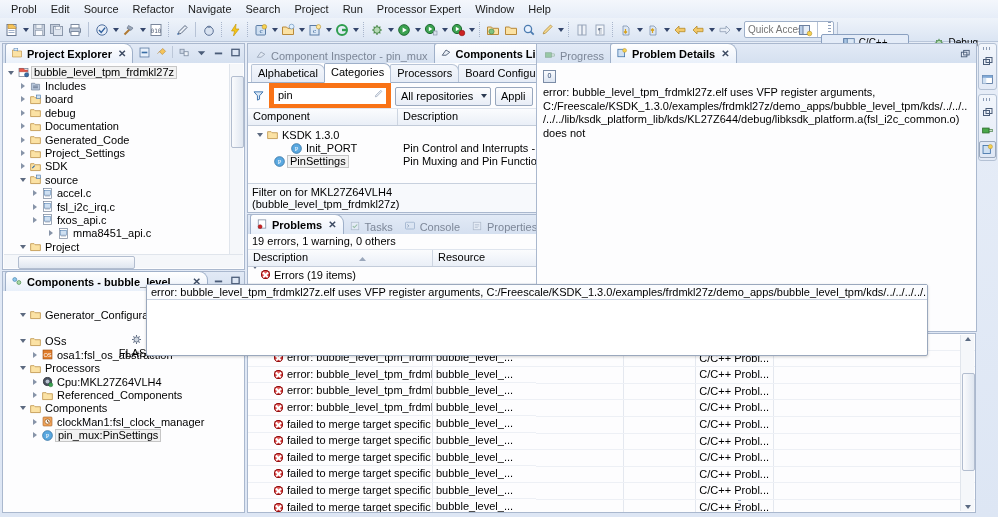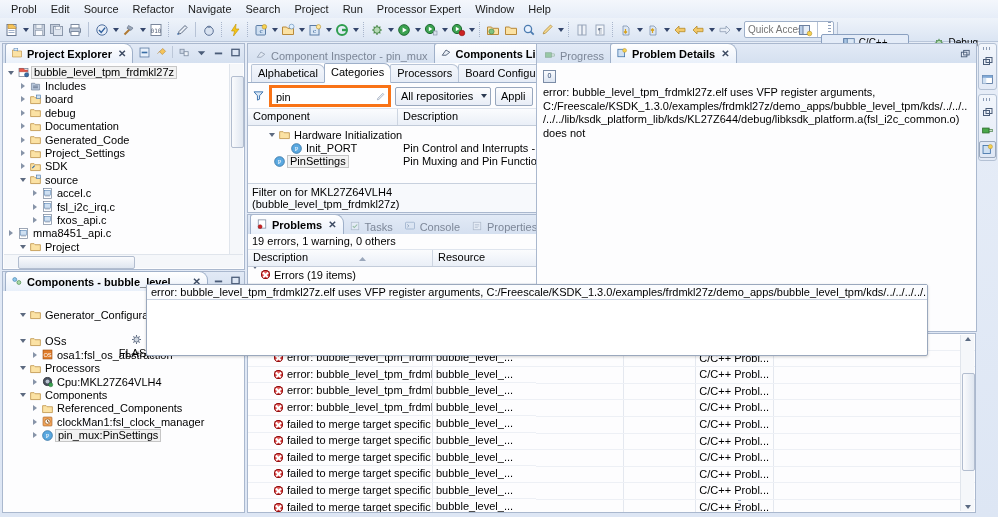--- a/index.html
+++ b/index.html
@@ -89,22 +89,22 @@
   
   .subtabs{display:flex;align-items:flex-end;height:17px;padding-left:3px;margin-top:2px;
     border-bottom:1px solid #9fb0c9;}
   .subtab{font-size:11px;padding:1px 6px;height:15px;line-height:14px;white-space:nowrap;
     border:1px solid #b8c4d6;border-bottom:none;border-radius:2px 7px 0 0;
     background:linear-gradient(180deg,#f4f7fc,#e6ecf6);margin-right:-1px;}
   .subtab.active{background:#fff;border-color:#9fb0c9;border-bottom:1px solid #fff;
     margin-bottom:-1px;height:16px;}
 
   .filterrow{display:flex;align-items:center;gap:4px;height:20px;padding:3px 3px 2px 4px;}
-  .filterbox{flex:1;display:flex;align-items:flex-end;height:16px;background:#fff;
-    border:3px solid #f97316;padding:0 2px;}
+  .filterbox{flex:1;display:flex;align-items:flex-start;height:16px;background:#fff;
+    border:5px solid #f97316;padding:0 2px;}
   .filterbox input{border:0;outline:0;font:11px "Liberation Sans",sans-serif;width:100%;background:transparent;}
   .combo{display:flex;align-items:center;justify-content:space-between;height:17px;
     min-width:86px;padding:0 3px 0 5px;font-size:11px;
     background:linear-gradient(180deg,#fdfdfe,#e8edf6);border:1px solid #98a7bd;border-radius:2px;}
   .combo .cv{width:0;height:0;border-left:3px solid transparent;border-right:3px solid transparent;
     border-top:4px solid #2c3a52;margin-left:6px;}
   .btnsm{height:17px;padding:0 5px;font-size:11px;line-height:16px;
     background:linear-gradient(180deg,#fdfdfe,#e8edf6);border:1px solid #98a7bd;border-radius:2px;
     white-space:nowrap;overflow:hidden;}
 
@@ -595,21 +595,21 @@
               </span>
               <span class="ticon">
                 <svg width="13" height="13" viewBox="0 0 16 16">
                   <rect x="3" y="2" width="10" height="12" fill="#fff" stroke="#7a879c" stroke-width=".9"></rect>
                   <rect x="4.5" y="4" width="7" height="6" fill="#cfe0f2" stroke="#3a6ea5" stroke-width=".6"></rect>
                   <path d="M5 11h6" stroke="#8d9bb0"></path>
                 </svg>
               </span>
               <span class="tlabel">fxos_api.c</span>
             </div>
-            <div class="trow" style="height: 13.4px; ">
+            <div class="trow" style="height: 13.4px;  margin-left: 40px;">
               <span class="tw">
                 <i class="caret-c"></i>
               </span>
               <span class="ticon">
                 <svg width="13" height="13" viewBox="0 0 16 16">
                   <rect x="3" y="2" width="10" height="12" fill="#fff" stroke="#7a879c" stroke-width=".9"></rect>
                   <rect x="4.5" y="4" width="7" height="6" fill="#cfe0f2" stroke="#3a6ea5" stroke-width=".6"></rect>
                   <path d="M5 11h6" stroke="#8d9bb0"></path>
                 </svg>
               </span>
@@ -756,41 +756,41 @@
               </span>
               <span class="ticon">
                 <svg width="13" height="13" viewBox="0 0 16 16">
                   <circle cx="8" cy="8" r="5" fill="#4a5260" stroke="#22262e"></circle>
                   <circle cx="8" cy="8" r="2.4" fill="#b9c2d0"></circle>
                   <circle cx="12" cy="12" r="2.5" fill="#3aa14f" stroke="#1f6b31" stroke-width=".6"></circle>
                 </svg>
               </span>
               <span class="tlabel">Cpu:MKL27Z64VLH4</span>
             </div>
+            <div class="trow" style="height: 13.4px; padding-left: 26px;">
+              <span class="tw">
+                <i class="caret-c"></i>
+              </span>
+              <span class="ticon">
+                <svg width="13" height="13" viewBox="0 0 16 16">
+                  <path d="M2 4.5h4.3l1.2 1.3H14V13H2z" fill="#fbe2a4" stroke="#b8893a" stroke-width=".9"></path>
+                </svg>
+              </span>
+              <span class="tlabel">Referenced_Components</span>
+            </div>
             <div class="trow" style="height: 13.4px; padding-left: 14px;">
               <span class="tw">
                 <i class="caret-o"></i>
               </span>
               <span class="ticon">
                 <svg width="13" height="13" viewBox="0 0 16 16">
                   <path d="M2 4.5h4.3l1.2 1.3H14V13H2z" fill="#fbe2a4" stroke="#b8893a" stroke-width=".9"></path>
                 </svg>
               </span>
               <span class="tlabel">Components</span>
-            </div>
-            <div class="trow" style="height: 13.4px; padding-left: 26px;">
-              <span class="tw">
-                <i class="caret-c"></i>
-              </span>
-              <span class="ticon">
-                <svg width="13" height="13" viewBox="0 0 16 16">
-                  <path d="M2 4.5h4.3l1.2 1.3H14V13H2z" fill="#fbe2a4" stroke="#b8893a" stroke-width=".9"></path>
-                </svg>
-              </span>
-              <span class="tlabel">Referenced_Components</span>
             </div>
             <div class="trow" style="height: 13.4px; padding-left: 26px;">
               <span class="tw">
                 <i class="caret-c"></i>
               </span>
               <span class="ticon">
                 <svg width="13" height="13" viewBox="0 0 16 16">
                   <rect x="2.5" y="2.5" width="11" height="11" rx="1" fill="#f3a65a" stroke="#a7652a" stroke-width=".8"></rect>
                   <circle cx="8" cy="8" r="3.2" fill="#fff7ea" stroke="#8a4e1b" stroke-width=".8"></circle>
                   <path d="M8 6v2.2l1.6 1" stroke="#8a4e1b" stroke-width="1"></path>
@@ -851,30 +851,30 @@
             <span>All repositories</span>
             <i class="cv"></i>
           </span>
           <span class="btnsm" style="width:26px;">Appli</span>
         </div>
         <div class="colhdr">
           <div class="ch" style="width:150px;">Component</div>
           <div class="ch" style="width:136px;border-right:none;">Description</div>
         </div>
         <div id="cl-tree" style="font-size:11px;padding-top:2px;height:57px;overflow:hidden;">
-            <div class="trow" style="height: 13.4px; padding-left: 18px;">
+            <div class="trow" style="height: 13.4px; padding-left: 6px;">
               <span class="tw">
                 <i class="caret-o"></i>
               </span>
               <span class="ticon">
                 <svg width="13" height="13" viewBox="0 0 16 16">
                   <path d="M2 4.5h4.3l1.2 1.3H14V13H2z" fill="#fbe2a4" stroke="#b8893a" stroke-width=".9"></path>
                 </svg>
               </span>
-              <span class="tlabel">Hardware Initialization</span>
+              <span class="tlabel">KSDK 1.3.0</span>
             </div>
             <div class="trow" style="height: 13.4px; padding-left: 30px; position: relative;">
               <span class="tw"></span>
               <span class="ticon">
                 <svg width="13" height="13" viewBox="0 0 16 16">
                   <circle cx="8" cy="8" r="6" fill="#5aa8e0" stroke="#2a6b9c" stroke-width=".9"></circle>
                   <text x="8" y="11" font-size="8" text-anchor="middle" fill="#fff" font-family="serif">P</text>
                 </svg>
               </span>
               <span class="tlabel">Init_PORT</span>

